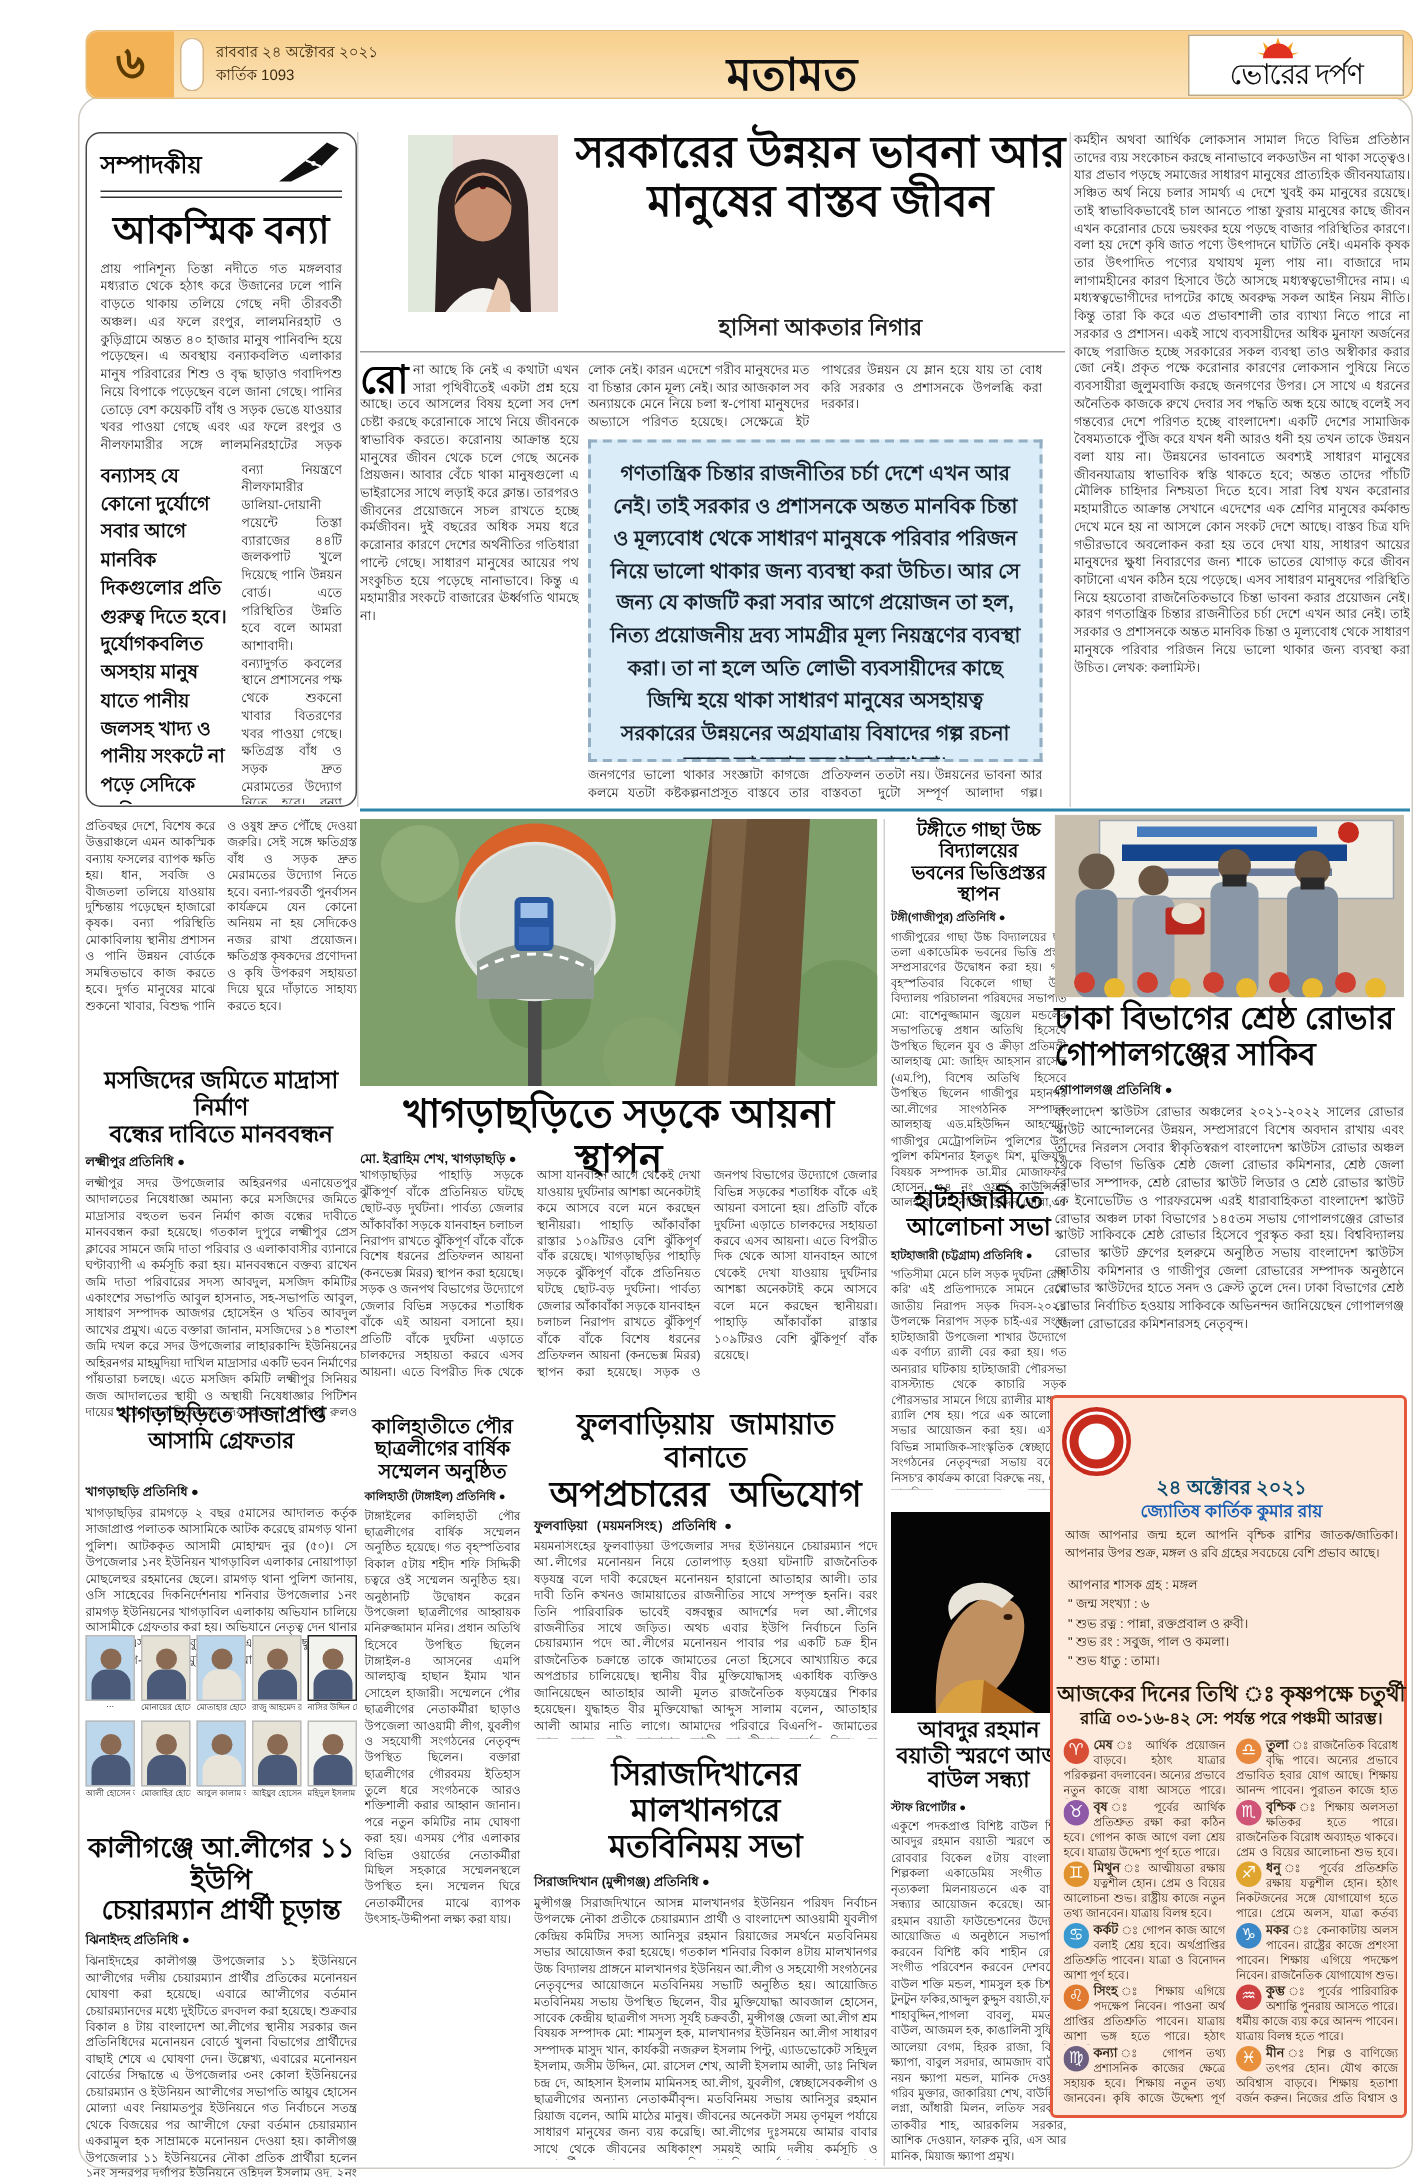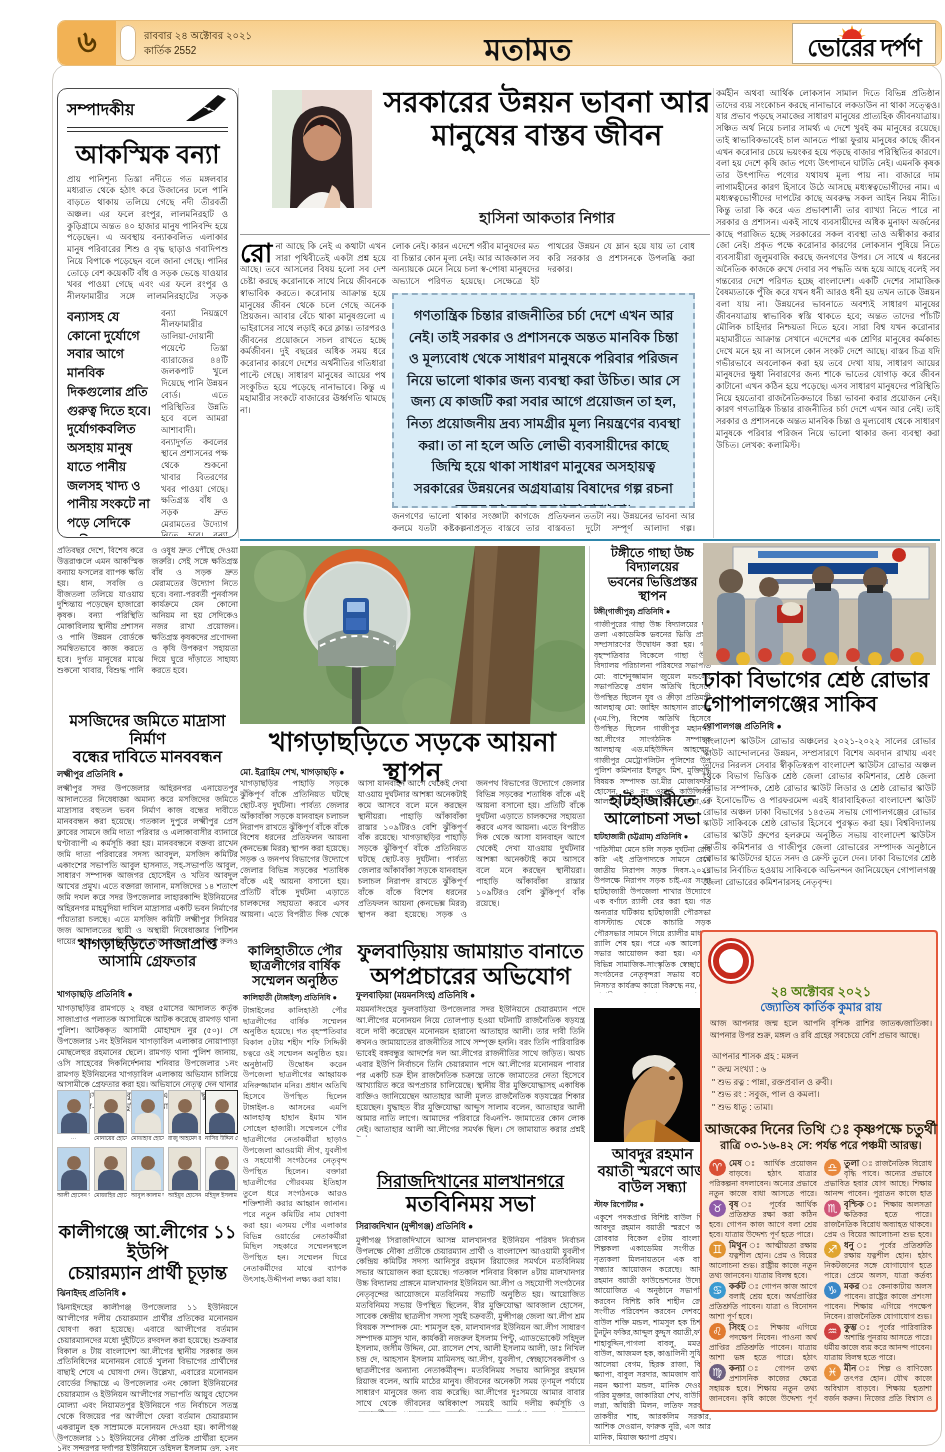--- a/index.html
+++ b/index.html
@@ -8,21 +8,21 @@
   .abs{position:absolute;}
   .frame{border:1px solid #cfcBC4;border-radius:16px;}
   
   .hdr{background:linear-gradient(180deg,#f8cf8c,#fbe3ba);border-radius:8px;border:1px solid #e8bd7a;}
   .hdr-num{background:#f2b255;border-radius:8px 0 0 8px;color:#5a3a00;font-weight:bold;
            font-size:30px;display:flex;align-items:center;justify-content:center;}
   .hdr-pill{background:#fff;border-radius:8px;box-shadow:0 0 0 1px #d8b684 inset;}
   .hdr-date{font-size:10px;color:#3a2a10;line-height:1.5;}
   .sec-title{font-size:30px;font-weight:bold;color:#101010;text-align:center;}
   .logo-box{background:#fff;border:1px solid #b9a988;display:flex;align-items:flex-end;justify-content:center;}
-  .logo-text{font-size:24px;font-weight:700;color:#0c0c0c;letter-spacing:-1px;line-height:1;padding-bottom:3px;}
+  .logo-text{font-size:19px;font-weight:400;color:#0c0c0c;letter-spacing:-1px;line-height:1;padding-bottom:3px;}
   
   .headline{font-weight:900;color:#0a0a0a;text-align:center;line-height:1.15;}
   .dateline{font-size:8.5px;font-weight:bold;color:#111;}
   .body-txt{font-size:8.5px;line-height:1.38;text-align:justify;color:#242424;overflow:hidden;}
   .body-sm{font-size:8px;line-height:1.36;}
   .cols2{column-count:2;column-gap:8px;}
   .cols3{column-count:3;column-gap:9px;}
   .rule{background:#9a9a9a;height:1px;}
   .teal-rule{background:#2e86ab;height:2px;}
   .vline{width:1px;background:#d0d0d0;}
@@ -33,21 +33,21 @@
   .edit-big{font-size:12.5px;font-weight:bold;line-height:1.5;color:#101010;}
   
   .dropcap::first-letter{font-size:26px;font-weight:900;float:left;line-height:.8;padding:2px 3px 0 0;color:#000;}
   
   .quote-box{background:#d9ecf7;border:2px dashed #93aec2;padding:10px 12px;box-sizing:border-box;
              font-size:13.5px;font-weight:bold;line-height:1.6;color:#17212b;text-align:center;overflow:hidden;}
   
   .rashi-box{background:#fdeadc;border:2.5px solid #e4593b;border-radius:4px;box-sizing:border-box;}
   .rashi-hdr{background:linear-gradient(180deg,#e53f2b,#b31412);border-radius:4px;color:#fff;
              font-size:20px;font-weight:900;display:flex;align-items:center;justify-content:center;}
-  .rashi-date{color:#4d7c0f;font-weight:900;font-size:13px;text-align:center;}
+  .rashi-date{color:#0c4a6e;font-weight:900;font-size:13px;text-align:center;}
   .rashi-astro{color:#1a5fb4;font-weight:bold;font-size:11.5px;text-align:center;}
   .rashi-intro{font-size:8px;line-height:1.45;color:#2a2218;text-align:justify;}
   .rashi-attr{font-size:8.5px;line-height:1.5;color:#2a2218;white-space:pre-line;}
   .rashi-tithi1{font-size:14px;font-weight:900;color:#201606;text-align:center;}
   .rashi-tithi2{font-size:11px;font-weight:bold;color:#201606;text-align:center;}
   .sign{font-size:7.6px;line-height:1.32;color:#33281c;text-align:justify;overflow:hidden;}
   .sign b{font-size:8.5px;}
   .sic{width:17px;height:17px;border-radius:50%;float:left;margin:1px 3px 0 0;color:#fff;
        font-size:11px;display:flex;align-items:center;justify-content:center;}
   .sic0{background:#d94f35}.sic1{background:#8e5aa8}.sic2{background:#e0922f}.sic3{background:#3a9ad0}
@@ -76,21 +76,21 @@
 
 <div id="page">
 
   <div class="abs frame" style="left:52px;top:64px;width:888px;height:1380px;"></div>
 
   <div class="abs hdr" style="left:57px;top:20px;width:883px;height:44px;">
     <div class="abs hdr-num" style="left:0;top:0;width:58px;height:44px;">৬</div>
     <div class="abs hdr-pill" style="left:62px;top:4px;width:16px;height:36px;"></div>
     <div class="abs hdr-date" style="left:86px;top:7px;width:170px;">
       <div>রাববার ২৪ অক্টোবর ২০২১</div>
-      <div>কার্তিক 2552</div>
+      <div>কার্তিক 1093</div>
     </div>
     <div class="abs sec-title" style="left:330px;top:5px;width:280px;">মতামত</div>
     <div class="abs logo-box" style="right:5px;top:2px;width:142px;height:39px;">
       <svg class="abs" style="left:44px;top:1px;" width="30" height="14" viewBox="0 0 30 14">
         <g fill="#f59f20">
           <polygon points="15,0 17,6 13,6"></polygon>
             <polygon points="5,3 10,8 7,10"></polygon>
             <polygon points="25,3 20,8 23,10"></polygon>
           <polygon points="1,10 9,11 8,13"></polygon>
             <polygon points="29,10 21,11 22,13"></polygon>
@@ -277,29 +277,29 @@
   </div>
 
   <div class="abs" style="left:243px;top:944px;width:104px;">
     <div class="headline" style="font-size:13px;">কালিহাতীতে পৌর</div>
     <div class="headline" style="font-size:13px;">ছাত্রলীগের বার্ষিক</div>
     <div class="headline" style="font-size:13px;">সম্মেলন অনুষ্ঠিত</div>
     <div class="dateline" style="font-size:7.5px;margin-top:3px;">কালিহাতী (টাঙ্গাইল) প্রতিনিধি ●</div>
     <div class="body-txt" style="font-size:7.8px;margin-top:2px;height:396px;">টাঙ্গাইলের কালিহাতী পৌর ছাত্রলীগের বার্ষিক সম্মেলন অনুষ্ঠিত হয়েছে। গত বৃহস্পতিবার বিকাল ৫টায় শহীদ শফি সিদ্দিকী চত্বরে ওই সম্মেলন অনুষ্ঠিত হয়। অনুষ্ঠানটি উদ্বোধন করেন উপজেলা ছাত্রলীগের আহ্বায়ক মনিরুজ্জামান মনির। প্রধান অতিথি হিসেবে উপস্থিত ছিলেন টাঙ্গাইল-৪ আসনের এমপি আলহাজ্ব হাছান ইমাম খান সোহেল হাজারী। সম্মেলনে পৌর ছাত্রলীগের নেতাকর্মীরা ছাড়াও উপজেলা আওয়ামী লীগ, যুবলীগ ও সহযোগী সংগঠনের নেতৃবৃন্দ উপস্থিত ছিলেন। বক্তারা ছাত্রলীগের গৌরবময় ইতিহাস তুলে ধরে সংগঠনকে আরও শক্তিশালী করার আহ্বান জানান। পরে নতুন কমিটির নাম ঘোষণা করা হয়। এসময় পৌর এলাকার বিভিন্ন ওয়ার্ডের নেতাকর্মীরা মিছিল সহকারে সম্মেলনস্থলে উপস্থিত হন। সম্মেলন ঘিরে নেতাকর্মীদের মাঝে ব্যাপক উৎসাহ-উদ্দীপনা লক্ষ্য করা যায়।</div>
   </div>
 
-  <div class="abs" style="left:356px;top:941px;width:229px;">
+  <div class="abs" style="left:356px;top:941px;width:229px;font-family:Liberation Mono, monospace;">
     <div class="headline" style="font-size:19px;">ফুলবাড়িয়ায় জামায়াত বানাতে</div>
     <div class="headline" style="font-size:23px;">অপপ্রচারের অভিযোগ</div>
     <div class="dateline" style="margin-top:0;">ফুলবাড়িয়া (ময়মনসিংহ) প্রতিনিধি ●</div>
     <div class="body-txt body-sm" style="margin-top:2px;height:132px;">ময়মনসিংহের ফুলবাড়িয়া উপজেলার সদর ইউনিয়নে চেয়ারম্যান পদে আ.লীগের মনোনয়ন নিয়ে তোলপাড় হওয়া ঘটনাটি রাজনৈতিক ষড়যন্ত্র বলে দাবী করেছেন মনোনয়ন হারানো আতাহার আলী। তার দাবী তিনি কখনও জামায়াতের রাজনীতির সাথে সম্পৃক্ত হননি। বরং তিনি পারিবারিক ভাবেই বঙ্গবন্ধুর আদর্শের দল আ.লীগের রাজনীতির সাথে জড়িত। অথচ এবার ইউপি নির্বাচনে তিনি চেয়ারম্যান পদে আ.লীগের মনোনয়ন পাবার পর একটি চক্র হীন রাজনৈতিক চক্রান্তে তাকে জামাতের নেতা হিসেবে আখ্যায়িত করে অপপ্রচার চালিয়েছে। স্থানীয় বীর মুক্তিযোদ্ধাসহ একাধিক ব্যক্তিও জানিয়েছেন আতাহার আলী মূলত রাজনৈতিক ষড়যন্ত্রের শিকার হয়েছেন। যুদ্ধাহত বীর মুক্তিযোদ্ধা আব্দুস সালাম বলেন, আতাহার আলী আমার নাতি লাগে। আমাদের পরিবারে বিএনপি- জামাতের কোন লোক নেই। আতাহার আলী আ.লীগের সমর্থক ছিল। সে জামায়াত করার প্রশ্নই উঠে না।</div>
   </div>
 
   <div class="abs" style="left:356px;top:1172px;width:229px;">
-    <div class="headline" style="font-size:17px;text-decoration:underline;">সিরাজদিখানের মালখানগরে</div>
+    <div class="headline" style="font-size:21px;">সিরাজদিখানের মালখানগরে</div>
     <div class="headline" style="font-size:21px;">মতবিনিময় সভা</div>
     <div class="dateline" style="margin-top:4px;">সিরাজদিখান (মুন্সীগঞ্জ) প্রতিনিধি ●</div>
     <div class="body-txt body-sm" style="margin-top:2px;height:176px;">মুন্সীগঞ্জ সিরাজদিখানে আসন্ন মালখানগর ইউনিয়ন পরিষদ নির্বাচন উপলক্ষে নৌকা প্রতীকে চেয়ারম্যান প্রার্থী ও বাংলাদেশ আওয়ামী যুবলীগ কেন্দ্রিয় কমিটির সদস্য আনিসুর রহমান রিয়াজের সমর্থনে মতবিনিময় সভার আয়োজন করা হয়েছে। গতকাল শনিবার বিকাল ৪টায় মালখানগর উচ্চ বিদ্যালয় প্রাঙ্গনে মালখানগর ইউনিয়ন আ.লীগ ও সহযোগী সংগঠনের নেতৃবৃন্দের আয়োজনে মতবিনিময় সভাটি অনুষ্ঠিত হয়। আয়োজিত মতবিনিময় সভায় উপস্থিত ছিলেন, বীর মুক্তিযোদ্ধা আবজাল হোসেন, সাবেক কেন্দ্রীয় ছাত্রলীগ সদস্য সূর্যই চক্রবর্তী, মুন্সীগঞ্জ জেলা আ.লীগ শ্রম বিষয়ক সম্পাদক মো: শামসুল হক, মালখানগর ইউনিয়ন আ.লীগ সাধারণ সম্পাদক মাসুদ খান, কার্যকরী নজরুল ইসলাম পিন্টু, এ্যাডভোকেট সহিদুল ইসলাম, জসীম উদ্দিন, মো. রাসেল শেখ, আলী ইসলাম আলী, ডাঃ নিখিল চন্দ্র দে, আহসান ইসলাম মামিনসহ আ.লীগ, যুবলীগ, স্বেচ্ছাসেবকলীগ ও ছাত্রলীগের অন্যান্য নেতাকর্মীবৃন্দ। মতবিনিময় সভায় আনিসুর রহমান রিয়াজ বলেন, আমি মাঠের মানুষ। জীবনের অনেকটা সময় তৃণমূল পর্যায়ে সাধারণ মানুষের জন্য ব্যয় করেছি। আ.লীগের দুঃসময়ে আমার বাবার সাথে থেকে জীবনের অধিকাংশ সময়ই আমি দলীয় কর্মসূচি ও নেতাকর্মীদের পেছনে ব্যয় করেছি। প্রাকৃতিক দুর্যোগ বন্যা ও করোনা মহামারীতে আ.লীগের পাশে নেতাকর্মী ও এলাকার অসহায় মানুষের মাঝে নগদ অর্থ ও খাদ্য সামগ্রী বিতরণ করেছি। এছাড়া মসজিদ, মাদ্রাসা, মাজার, মন্দির উন্নয়নে সাধ্যমতো সহায়তা করেছি। আমাকে নৌকা প্রতীক দিয়ে আ.লীগের মনোনয়ন দেয়া হবে বলে আশাবাদী।</div>
   </div>
 
   <div class="abs photo" style="left:703px;top:543px;width:233px;height:122px;">
     <svg width="233" height="122" viewBox="0 0 233 122">
       <rect width="233" height="122" fill="#c8bfae"></rect>
       <rect x="30" y="4" width="196" height="52" fill="#f2efe6" stroke="#9aa4b0"></rect>
       <rect x="55" y="8" width="120" height="7" fill="#1a5fb4" opacity=".8"></rect>

